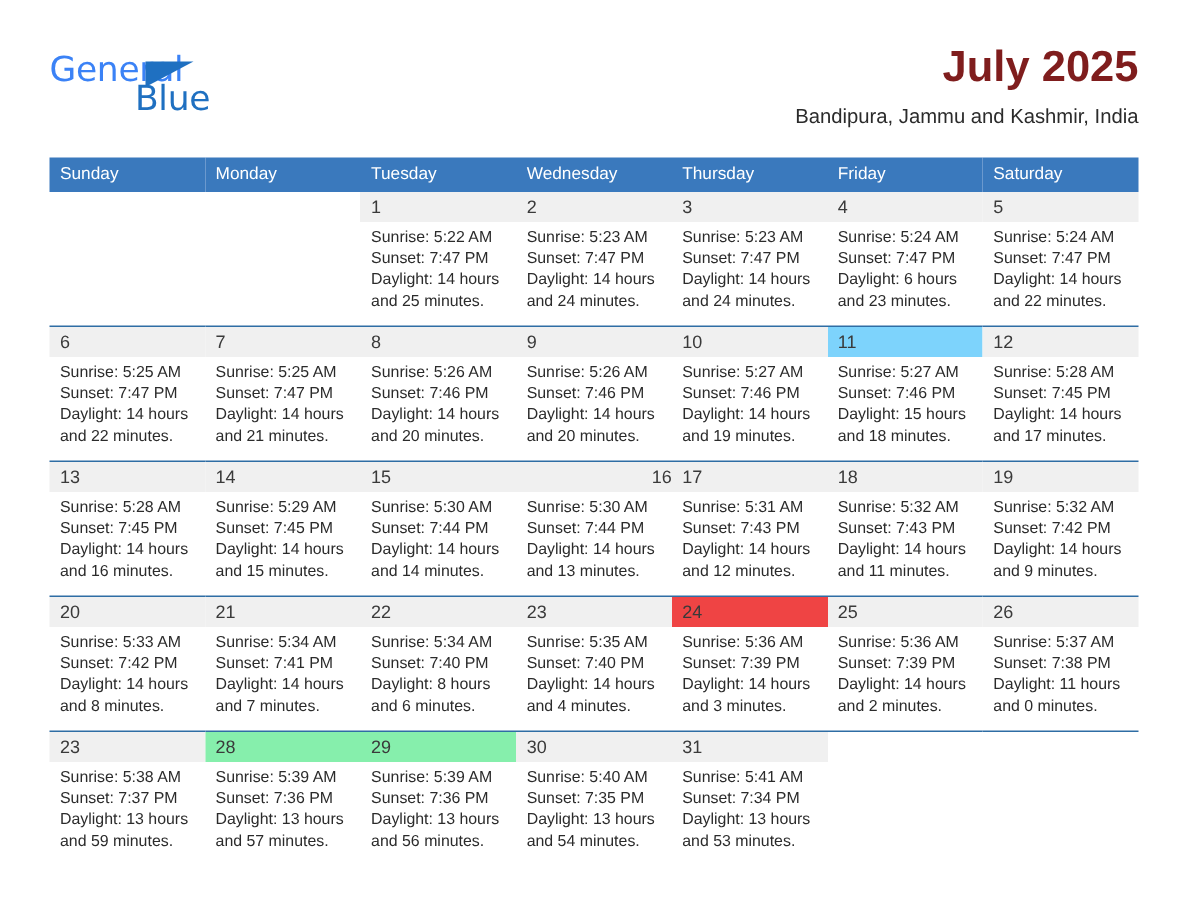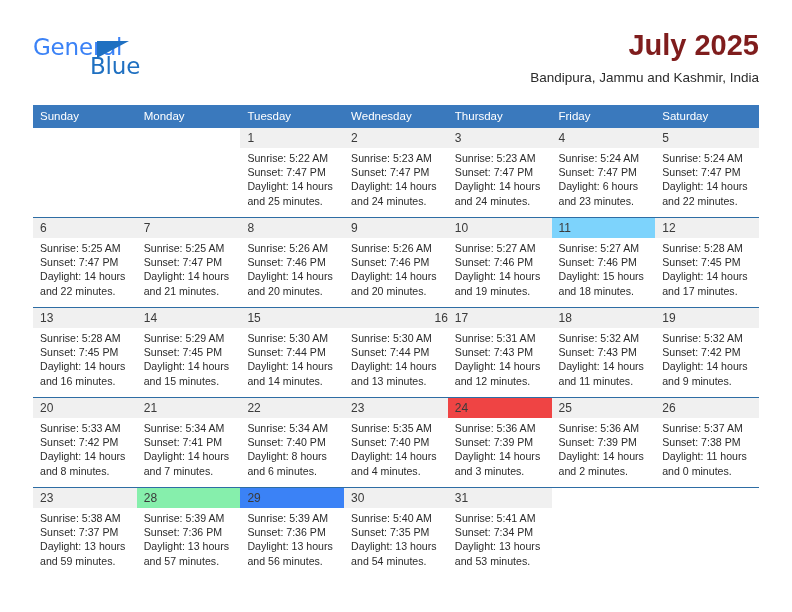--- a/index.html
+++ b/index.html
@@ -485,21 +485,21 @@
               <span class="daynum" style="background: #86efac;">28</span>
               <div class="details">
                 <div>Sunrise: 5:39 AM</div>
                 <div>Sunset: 7:36 PM</div>
                 <div class="daylight">Daylight: 13 hours and 57 minutes.</div>
               </div>
             </div>
           </td>
           <td style="border-top-color: rgb(46, 109, 164);">
             <div class="cell-inner">
-              <span class="daynum" style="background: #3b82f6;">29</span>
+              <span class="daynum" style="background: #86efac;">29</span>
               <div class="details">
                 <div>Sunrise: 5:39 AM</div>
                 <div>Sunset: 7:36 PM</div>
                 <div class="daylight">Daylight: 13 hours and 56 minutes.</div>
               </div>
             </div>
           </td>
           <td style="border-top-color: rgb(46, 109, 164);">
             <div class="cell-inner">
               <span class="daynum" style="background: rgb(240, 240, 240);">30</span>

